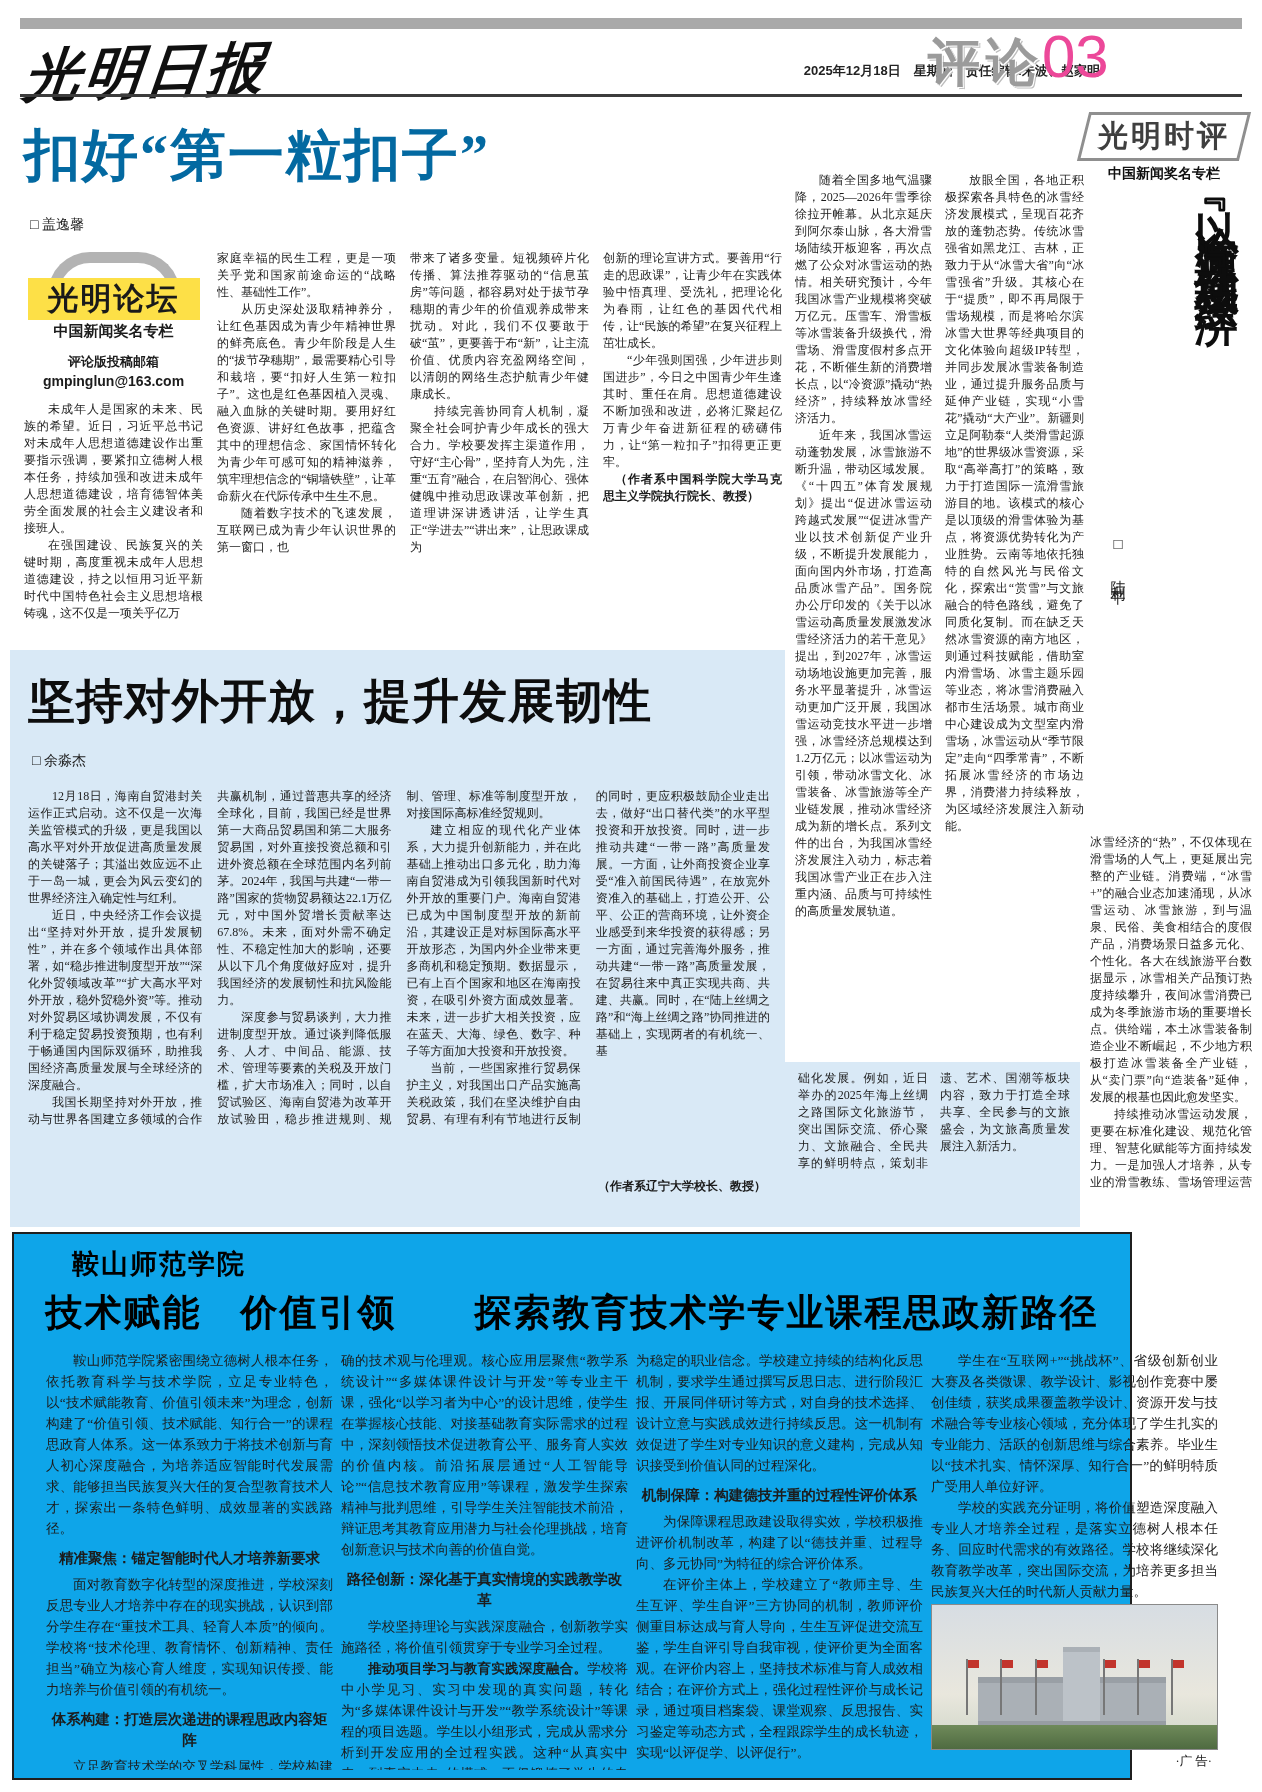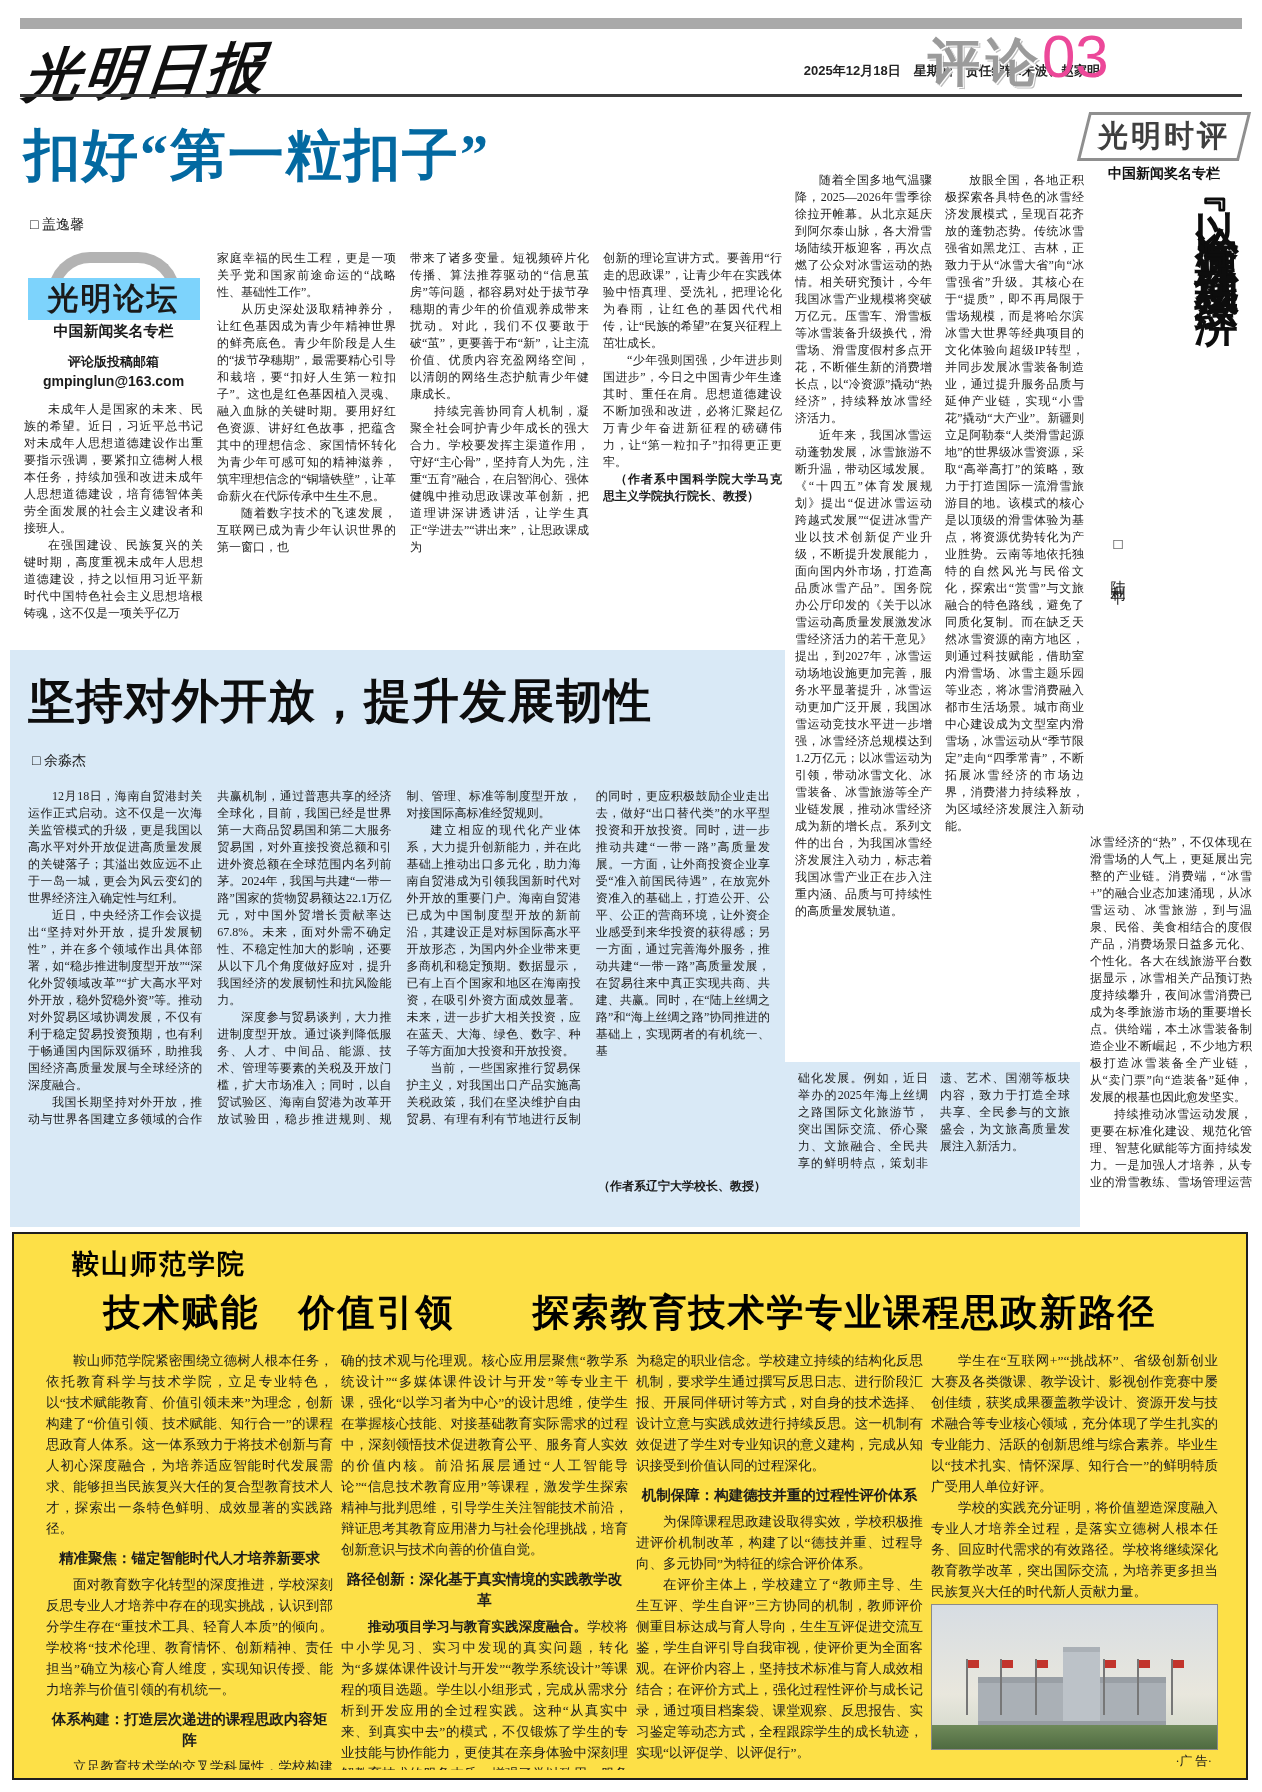--- a/index.html
+++ b/index.html
@@ -22,21 +22,21 @@
   .coltext p.attr{font-weight:bold;text-indent:1em;}
   .clip{overflow:hidden;}
   
   .a1-title{left:24px;top:118px;font-size:56px;font-weight:900;letter-spacing:2px;color:#0369a1;}
   .a1-byline{left:30px;top:216px;font-size:14px;}
   .a1-cols{left:24px;top:250px;width:758px;height:394px;display:flex;gap:14px;}
   .a1-cols .c{flex:1;overflow:hidden;}
   .forum-badge{width:172px;margin:2px auto 12px auto;text-align:center;}
   .fb-arch{width:132px;height:42px;margin:0 auto -16px auto;border:11px solid #b3b3b3;border-bottom:none;
         border-radius:80px 80px 0 0;box-sizing:border-box;}
-  .fb-title{font-size:31px;font-weight:900;font-family:"Liberation Sans",sans-serif;color:#1a1a1a;letter-spacing:2px;background:#7dd3fc;position:relative;}
+  .fb-title{font-size:31px;font-weight:900;font-family:"Liberation Sans",sans-serif;color:#1a1a1a;letter-spacing:2px;background:#fde047;position:relative;}
   .fb-sub{font-size:15px;font-weight:900;font-family:"Liberation Sans",sans-serif;margin-top:2px;}
   .fb-mail1{font-size:13px;font-weight:bold;font-family:"Liberation Sans",sans-serif;margin-top:12px;}
   .fb-mail2{font-size:14px;font-weight:bold;font-family:"Liberation Sans",sans-serif;margin-top:2px;}
   
   .gmb{left:1078px;top:112px;width:172px;text-align:center;}
   .gmb-box{display:inline-block;border:3px solid #8f8f8f;transform:skewX(-14deg);padding:1px 12px;background:#fff;}
   .gmb-box span{display:inline-block;transform:skewX(14deg);font-size:30px;font-weight:900;
         font-family:"Liberation Sans",sans-serif;color:#3f3f3f;letter-spacing:3px;}
   .gmb-sub{font-size:14px;font-weight:bold;font-family:"Liberation Sans",sans-serif;margin-top:4px;color:#111;}
   .a2-col{top:172px;height:882px;}
@@ -49,21 +49,21 @@
   .a2-c3{left:1090px;top:834px;width:162px;height:358px;}
   
   .a3-bg-main{left:10px;top:650px;width:775px;height:577px;background:#d9e9f6;}
   .a3-bg-ext{left:785px;top:1062px;width:295px;height:165px;background:#d9e9f6;}
   .a3-title{left:28px;top:670px;font-size:47px;font-weight:900;letter-spacing:1px;color:#0d0d0d;}
   .a3-byline{left:32px;top:752px;font-size:14px;}
   .a3-cols{left:28px;top:788px;width:742px;height:384px;column-count:4;column-gap:15px;}
   .a3-ext{left:798px;top:1070px;width:272px;height:128px;column-count:2;column-gap:12px;}
   .a3-attr{left:598px;top:1178px;width:182px;font-size:12px;font-weight:bold;}
   
-  .ad-box{left:12px;top:1232px;width:1236px;height:548px;border:2px solid #1f1f1f;background:#fde047;box-sizing:border-box;}
+  .ad-box{left:12px;top:1232px;width:1120px;height:548px;border:2px solid #1f1f1f;background:#0ea5e9;box-sizing:border-box;}
   .ad-kicker{position:absolute;left:58px;top:12px;font-size:27px;font-weight:900;
         font-family:"Liberation Sans",sans-serif;color:#000;letter-spacing:2px;}
   .ad-title{position:absolute;left:0;top:54px;width:100%;text-align:center;font-size:37px;
         font-weight:900;letter-spacing:2px;color:#000;}
   .ad-cols{position:absolute;left:32px;top:116px;width:1172px;height:420px;display:flex;gap:8px;}
   .ad-cols .c{flex:1;overflow:hidden;}
   .ad-cols p{margin:0;text-indent:2em;text-align:justify;font-size:13.5px;line-height:21px;}
   .ad-cols p.sub{font-weight:bold;text-align:center;text-indent:0;margin:9px 0 5px 0;font-size:14.5px;}
   .ad-cols p.cont{text-indent:0;}
   .ad-c4{display:flex;flex-direction:column;align-items:flex-end;}
@@ -172,20 +172,21 @@
       <div class="c">
           <p>鞍山师范学院紧密围绕立德树人根本任务，依托教育科学与技术学院，立足专业特色，以“技术赋能教育、价值引领未来”为理念，创新构建了“价值引领、技术赋能、知行合一”的课程思政育人体系。这一体系致力于将技术创新与育人初心深度融合，为培养适应智能时代发展需求、能够担当民族复兴大任的复合型教育技术人才，探索出一条特色鲜明、成效显著的实践路径。</p>
           <p class="sub">精准聚焦：锚定智能时代人才培养新要求</p>
           <p>面对教育数字化转型的深度推进，学校深刻反思专业人才培养中存在的现实挑战，认识到部分学生存在“重技术工具、轻育人本质”的倾向。学校将“技术伦理、教育情怀、创新精神、责任担当”确立为核心育人维度，实现知识传授、能力培养与价值引领的有机统一。</p>
           <p class="sub">体系构建：打造层次递进的课程思政内容矩阵</p>
           <p>立足教育技术学的交叉学科属性，学校构建了“基础理论层—核心应用层—前沿拓展层”三层一体的课程思政内容体系。</p>
         </div>
       <div class="c">
           <p class="cont">确的技术观与伦理观。核心应用层聚焦“教学系统设计”“多媒体课件设计与开发”等专业主干课，强化“以学习者为中心”的设计思维，使学生在掌握核心技能、对接基础教育实际需求的过程中，深刻领悟技术促进教育公平、服务育人实效的价值内核。前沿拓展层通过“人工智能导论”“信息技术教育应用”等课程，激发学生探索精神与批判思维，引导学生关注智能技术前沿，辩证思考其教育应用潜力与社会伦理挑战，培育创新意识与技术向善的价值自觉。</p>
           <p class="sub">路径创新：深化基于真实情境的实践教学改革</p>
+          <p>学校坚持理论与实践深度融合，创新教学实施路径，将价值引领贯穿于专业学习全过程。</p>
           <p><b>推动项目学习与教育实践深度融合。</b>学校将中小学见习、实习中发现的真实问题，转化为“多媒体课件设计与开发”“教学系统设计”等课程的项目选题。学生以小组形式，完成从需求分析到开发应用的全过程实践。这种“从真实中来、到真实中去”的模式，不仅锻炼了学生的专业技能与协作能力，更使其在亲身体验中深刻理解教育技术的服务本质，增强了学以致用、服务基层的教育责任。</p>
         </div>
       <div class="c">
           <p class="cont">为稳定的职业信念。学校建立持续的结构化反思机制，要求学生通过撰写反思日志、进行阶段汇报、开展同伴研讨等方式，对自身的技术选择、设计立意与实践成效进行持续反思。这一机制有效促进了学生对专业知识的意义建构，完成从知识接受到价值认同的过程深化。</p>
           <p class="sub">机制保障：构建德技并重的过程性评价体系</p>
           <p>为保障课程思政建设取得实效，学校积极推进评价机制改革，构建了以“德技并重、过程导向、多元协同”为特征的综合评价体系。</p>
           <p>在评价主体上，学校建立了“教师主导、生生互评、学生自评”三方协同的机制，教师评价侧重目标达成与育人导向，生生互评促进交流互鉴，学生自评引导自我审视，使评价更为全面客观。在评价内容上，坚持技术标准与育人成效相结合；在评价方式上，强化过程性评价与成长记录，通过项目档案袋、课堂观察、反思报告、实习鉴定等动态方式，全程跟踪学生的成长轨迹，实现“以评促学、以评促行”。</p>
         </div>
       <div class="c ad-c4">
         <div class="txt">

